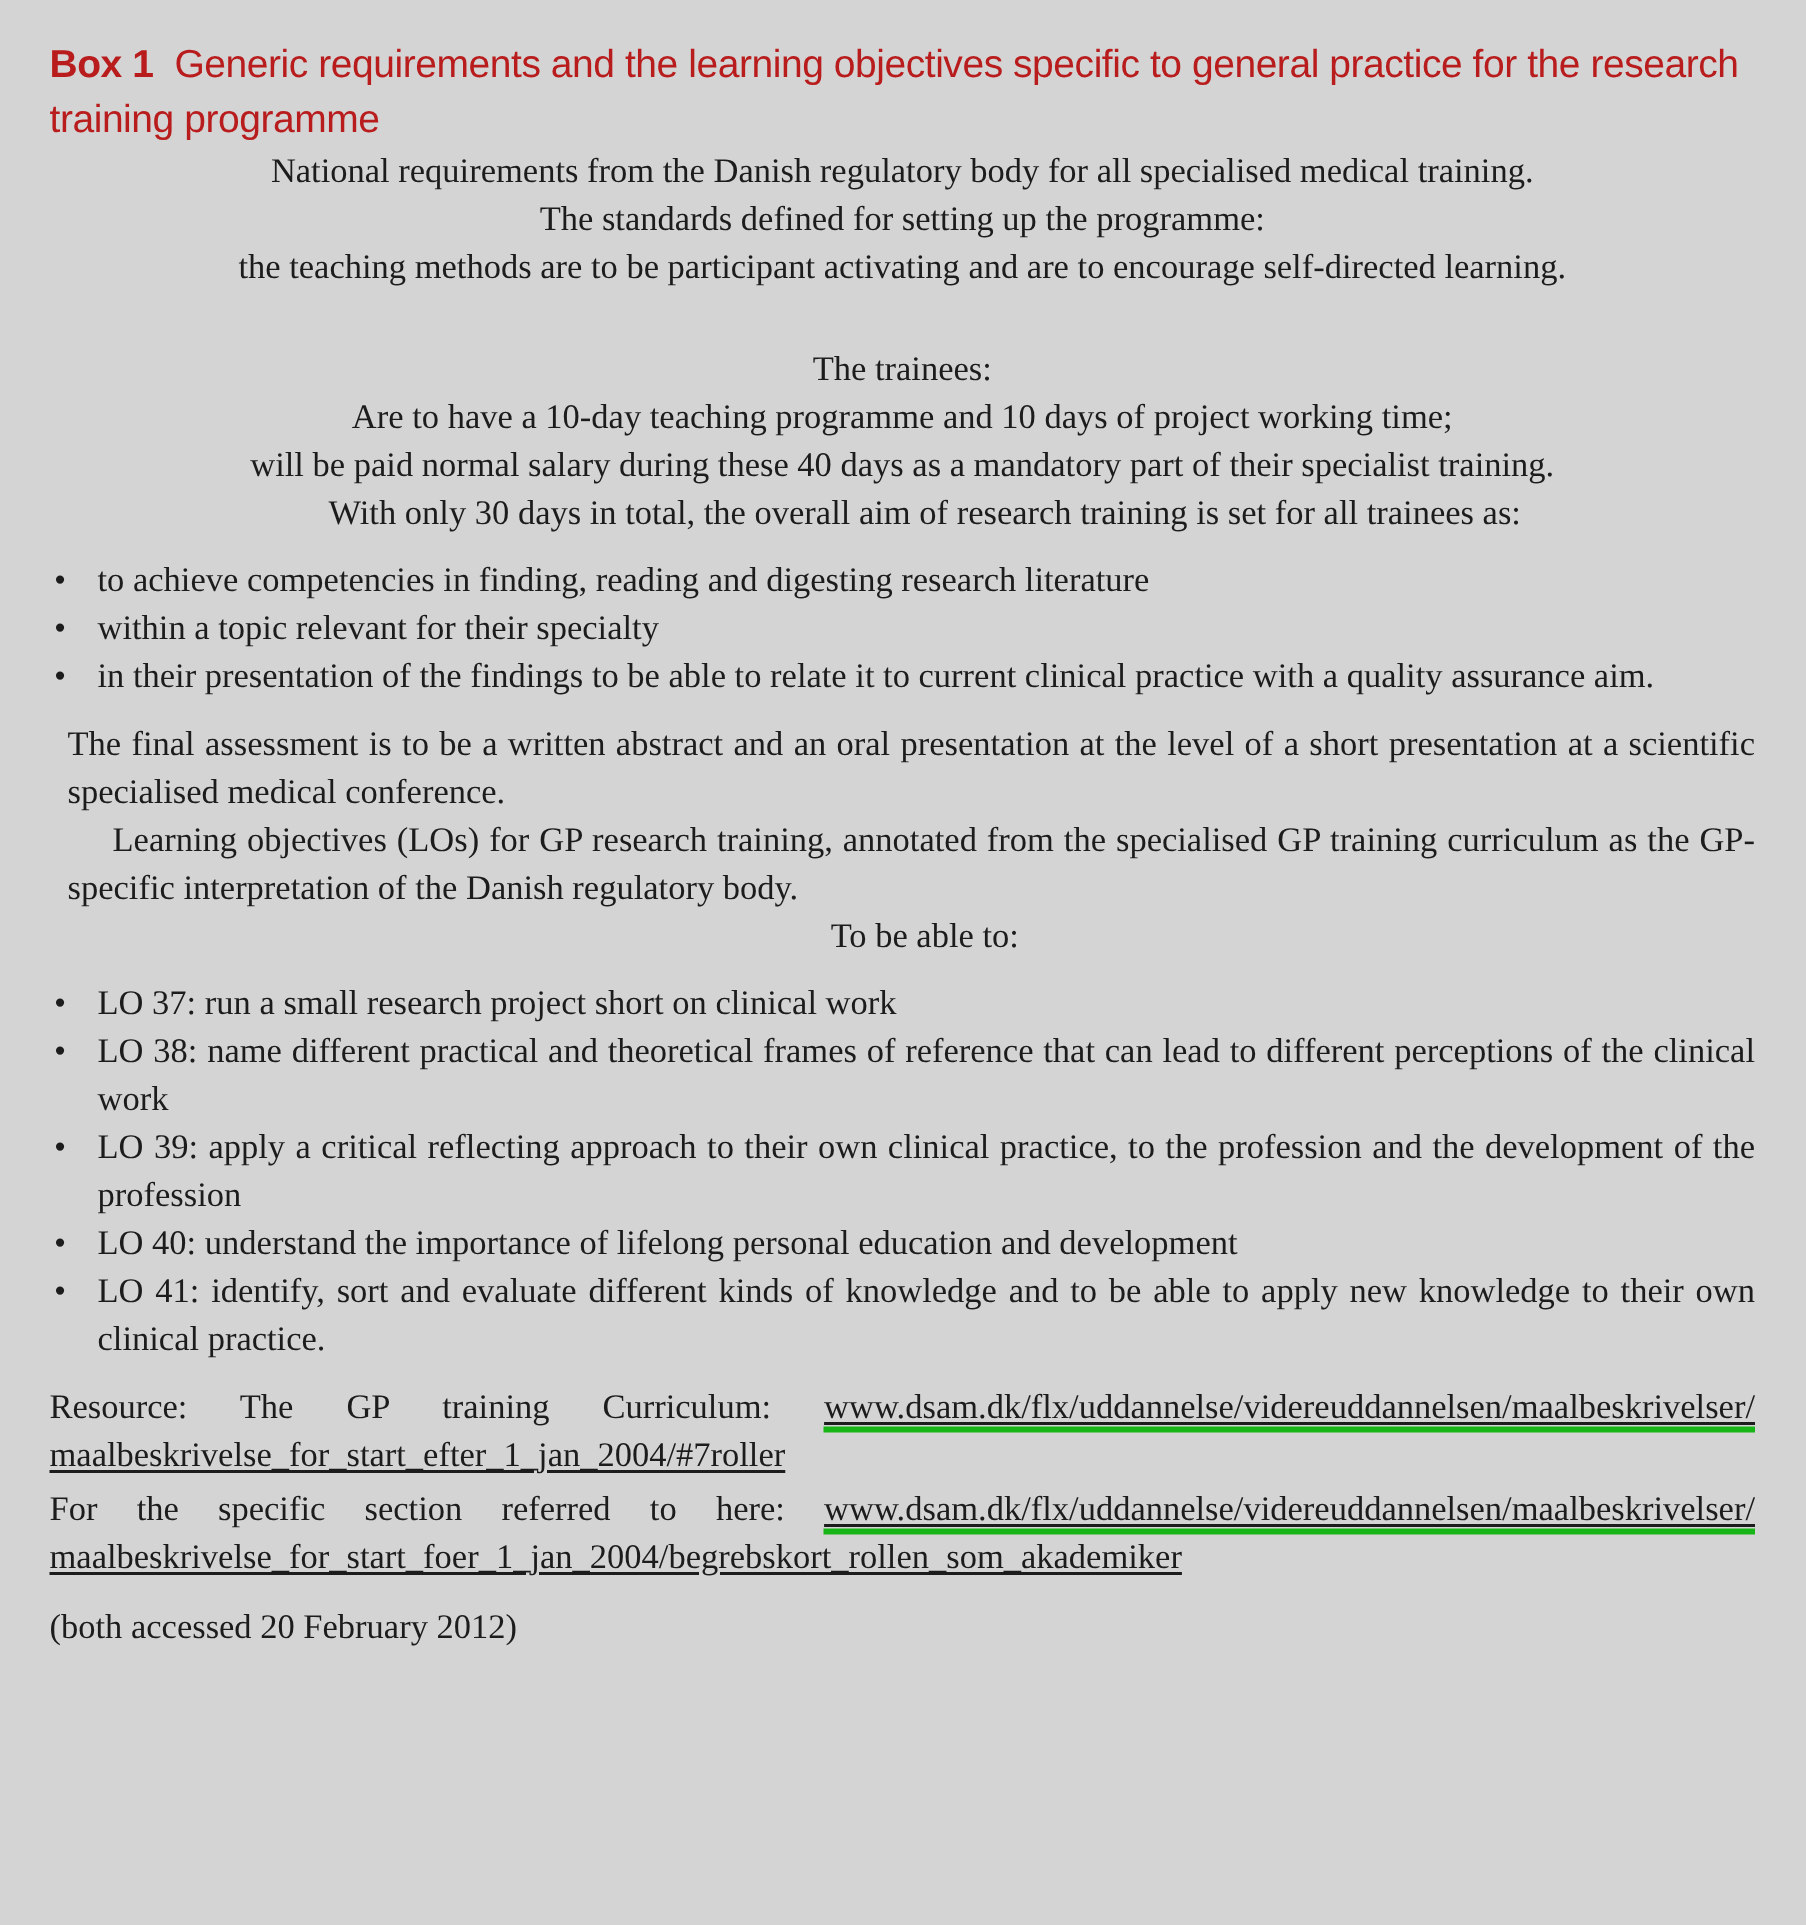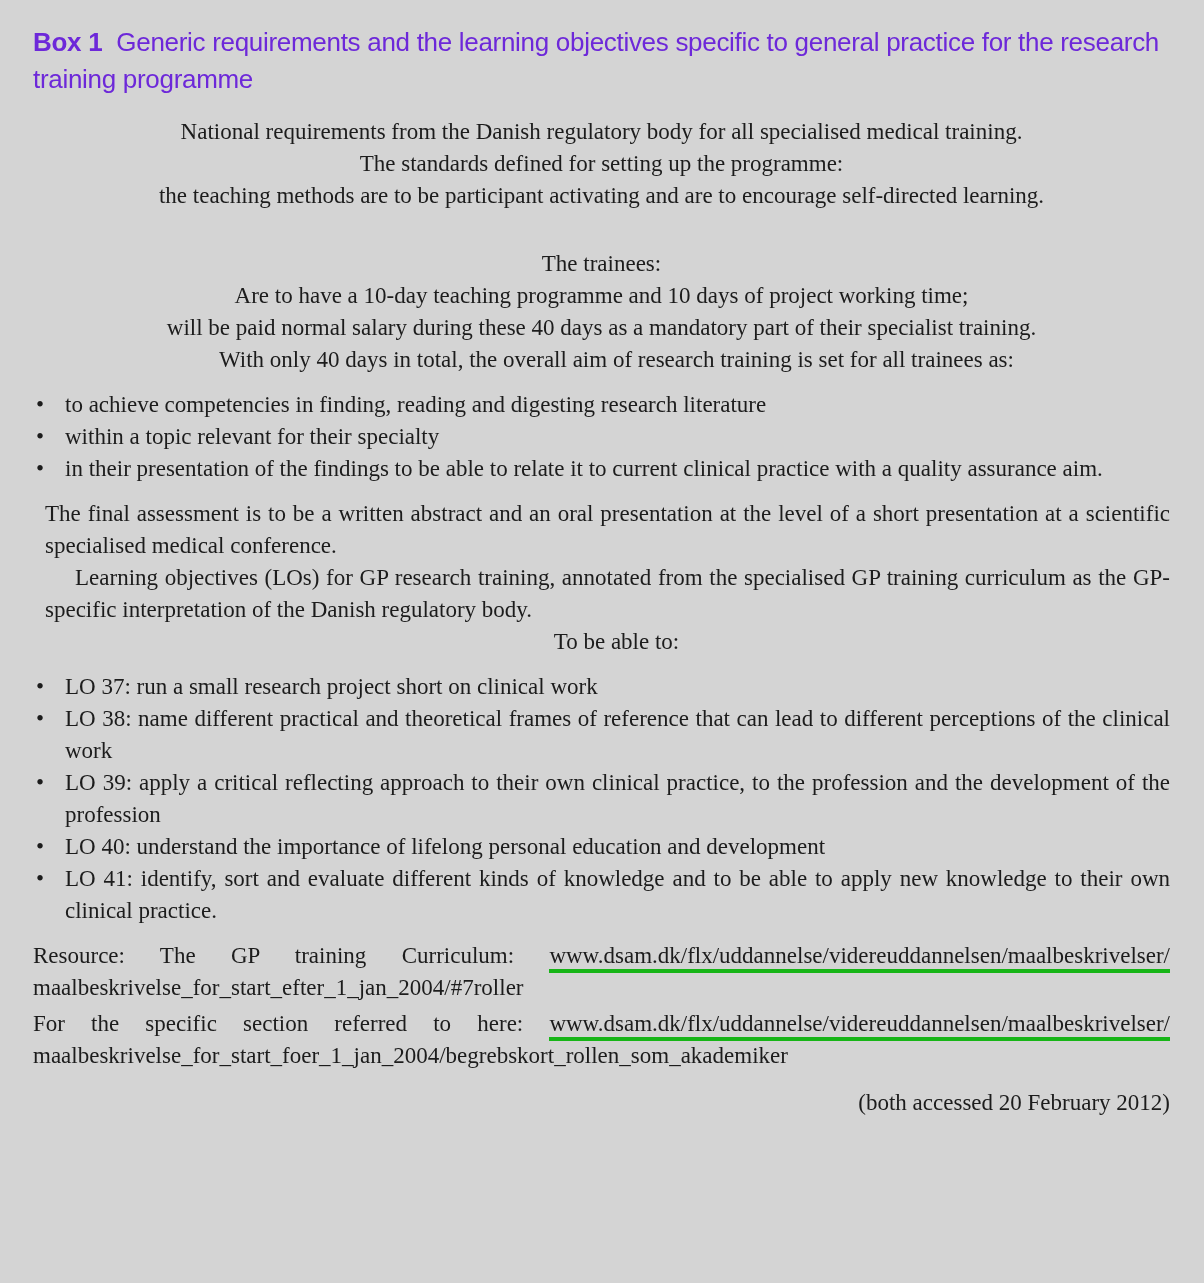--- a/index.html
+++ b/index.html
@@ -17,22 +17,21 @@
   }
   .content {
     padding: 24px 34px 0 33px;
   }
   
   .box-title {
     font-family: "Liberation Sans", sans-serif;
     font-size: 26px;
     line-height: 37px;
     letter-spacing: -0.3px;
-    color: #6d28d9;
-    margin-bottom: 18px;
+    color: #b91c1c;
   }
   .box-label { font-weight: 700; margin-right: 14px; }
   
   .bold-head {
     font-weight: 700;
     text-align: justify;
   }
   .para { text-align: justify; margin-left: 12px; }
   .line { text-align: center; }
   .indent { text-indent: 30px; }
@@ -50,52 +49,52 @@
     left: 3px;
     top: 0;
   }
   .mt14 { margin-top: 13px; }
   
   .res-line1 {
     text-align: justify;
     text-align-last: justify;
   }
   .link {
+    text-decoration: underline;
     text-underline-offset: 3px;
     white-space: nowrap;
     color: #1c1c1c;
   }
   .link-green {
     border-bottom: 4px solid #17b517;
     padding-bottom: 1px;
   }
   .resource2 { margin-top: 4px; }
   .footer-note {
     margin-top: 15px;
-    text-align: right;
   }
 </style>
 </head>
 <body>
 
 <div class="page">
   <div class="content">
 
     <p class="box-title"><span class="box-label">Box 1</span><span>Generic requirements and the learning objectives specific to general practice for the research training programme</span></p>
 
 
     <div class="line">National requirements from the Danish regulatory body for all specialised medical training.</div>
     <div class="line">The standards defined for setting up the programme:</div>
     <div class="line">the teaching methods are to be participant activating and are to encourage self-directed learning.</div>
 
     <div class="sec-gap">
       <div class="line">The trainees:</div>
       <div class="line">Are to have a 10-day teaching programme and 10 days of project working time;</div>
       <div class="line">will be paid normal salary during these 40 days as a mandatory part of their specialist training.</div>
-      <div class="line indent">With only 40 days in total, the overall aim of research training is set for all trainees as:</div>
+      <div class="line indent">With only 30 days in total, the overall aim of research training is set for all trainees as:</div>
     </div>
 
     <ul class="bullets">
       <li>to achieve competencies in finding, reading and digesting research literature</li>
       <li>within a topic relevant for their specialty</li>
       <li>in their presentation of the findings to be able to relate it to current clinical practice with a quality assurance aim.</li>
     </ul>
 
     <p class="para mt14">The final assessment is to be a written abstract and an oral presentation at the level of a short presentation at a scientific specialised medical conference.</p>
     <p class="para indent">Learning objectives (LOs) for GP research training, annotated from the specialised GP training curriculum as the GP-specific interpretation of the Danish regulatory body.</p>

